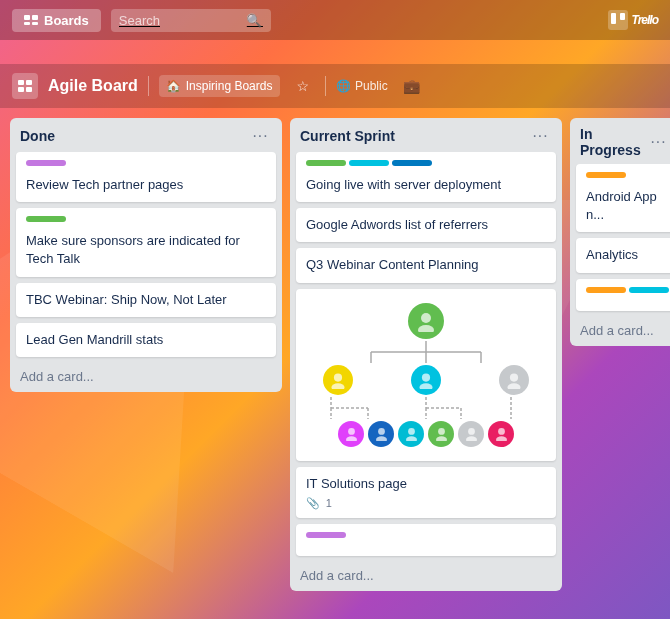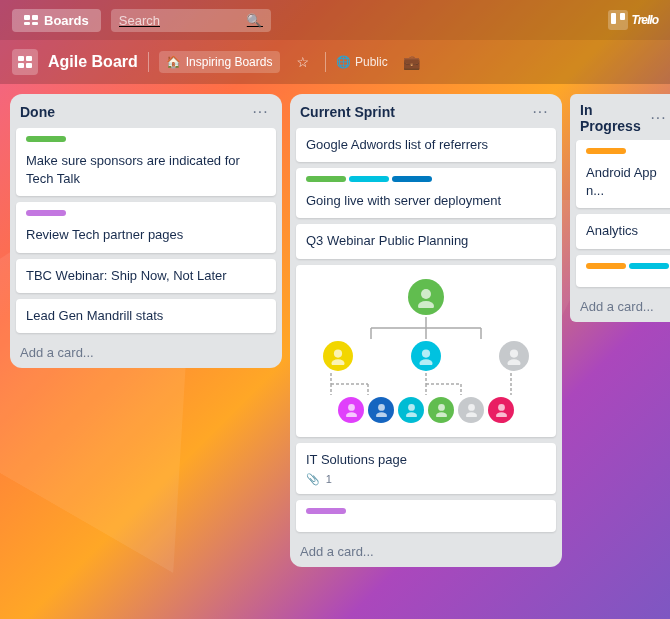--- a/index.html
+++ b/index.html
@@ -106,20 +106,21 @@
     
     .board-header {
       position: relative;
       z-index: 10;
       background: rgba(0,0,0,0.18);
       height: 44px;
       display: flex;
       align-items: center;
       padding: 0 12px;
       gap: 10px;
+      margin-top: 24px;
     }
     .board-icon {
       width: 26px; height: 26px;
       background: rgba(255,255,255,0.25);
       border-radius: 4px;
       display: flex;
       align-items: center;
       justify-content: center;
     }
     .board-icon-inner {
@@ -183,21 +184,21 @@
       gap: 8px;
       padding: 10px 10px;
       height: calc(619px - 84px);
       overflow-x: auto;
       align-items: flex-start;
     }
 
     
     .list-column {
       background: #e2e4e6;
-      border-radius: 12px;
+      border-radius: 6px;
       width: 272px;
       min-width: 272px;
       max-height: 100%;
       display: flex;
       flex-direction: column;
     }
     .list-header {
       padding: 8px 10px 6px;
       display: flex;
       justify-content: space-between;
@@ -377,30 +378,30 @@
 
   <div class="list-column">
     <div class="list-header">
       <span class="list-title">Done</span>
       <button class="list-menu-btn">···</button>
     </div>
     <div class="list-cards">
 
       <div class="card">
         <div class="label-row">
+          <div class="card-label label-purple" style="width:40px;"></div>
+        </div>
+        <div class="card-title">Review Tech partner pages</div>
+      </div>
+
+      <div class="card">
+        <div class="label-row">
           <div class="card-label label-green" style="width:40px;"></div>
         </div>
         <div class="card-title">Make sure sponsors are indicated for Tech Talk</div>
-      </div>
-
-      <div class="card">
-        <div class="label-row">
-          <div class="card-label label-purple" style="width:40px;"></div>
-        </div>
-        <div class="card-title">Review Tech partner pages</div>
       </div>
 
 
       <div class="card">
         <div class="card-title">TBC Webinar: Ship Now, Not Later</div>
       </div>
 
 
       <div class="card">
         <div class="card-title">Lead Gen Mandrill stats</div>
@@ -413,34 +414,34 @@
   </div>
 
   <div class="list-column">
     <div class="list-header">
       <span class="list-title">Current Sprint</span>
       <button class="list-menu-btn">···</button>
     </div>
     <div class="list-cards">
 
       <div class="card">
-        <div class="card-title">Google Adwords list of referrers</div>
-      </div>
-
-      <div class="card">
         <div class="label-row">
           <div class="card-label label-green" style="width:36px;"></div>
           <div class="card-label label-teal" style="width:36px;"></div>
           <div class="card-label label-blue" style="width:36px;"></div>
         </div>
         <div class="card-title">Going live with server deployment</div>
       </div>
 
       <div class="card">
-        <div class="card-title">Q3 Webinar Public Planning</div>
+        <div class="card-title">Google Adwords list of referrers</div>
+      </div>
+
+      <div class="card">
+        <div class="card-title">Q3 Webinar Content Planning</div>
       </div>
 
       <div class="card" style="padding: 4px;">
         <div class="org-chart">
 
           <div class="org-row">
             <div class="org-avatar" style="background:#61bd4f; width:36px; height:36px;">
               <svg width="22" height="22" viewBox="0 0 22 22">
                   <circle cx="11" cy="8" r="5" fill="rgba(255,255,255,0.7)"></circle>
                   <ellipse cx="11" cy="20" rx="8" ry="5" fill="rgba(255,255,255,0.7)"></ellipse>

